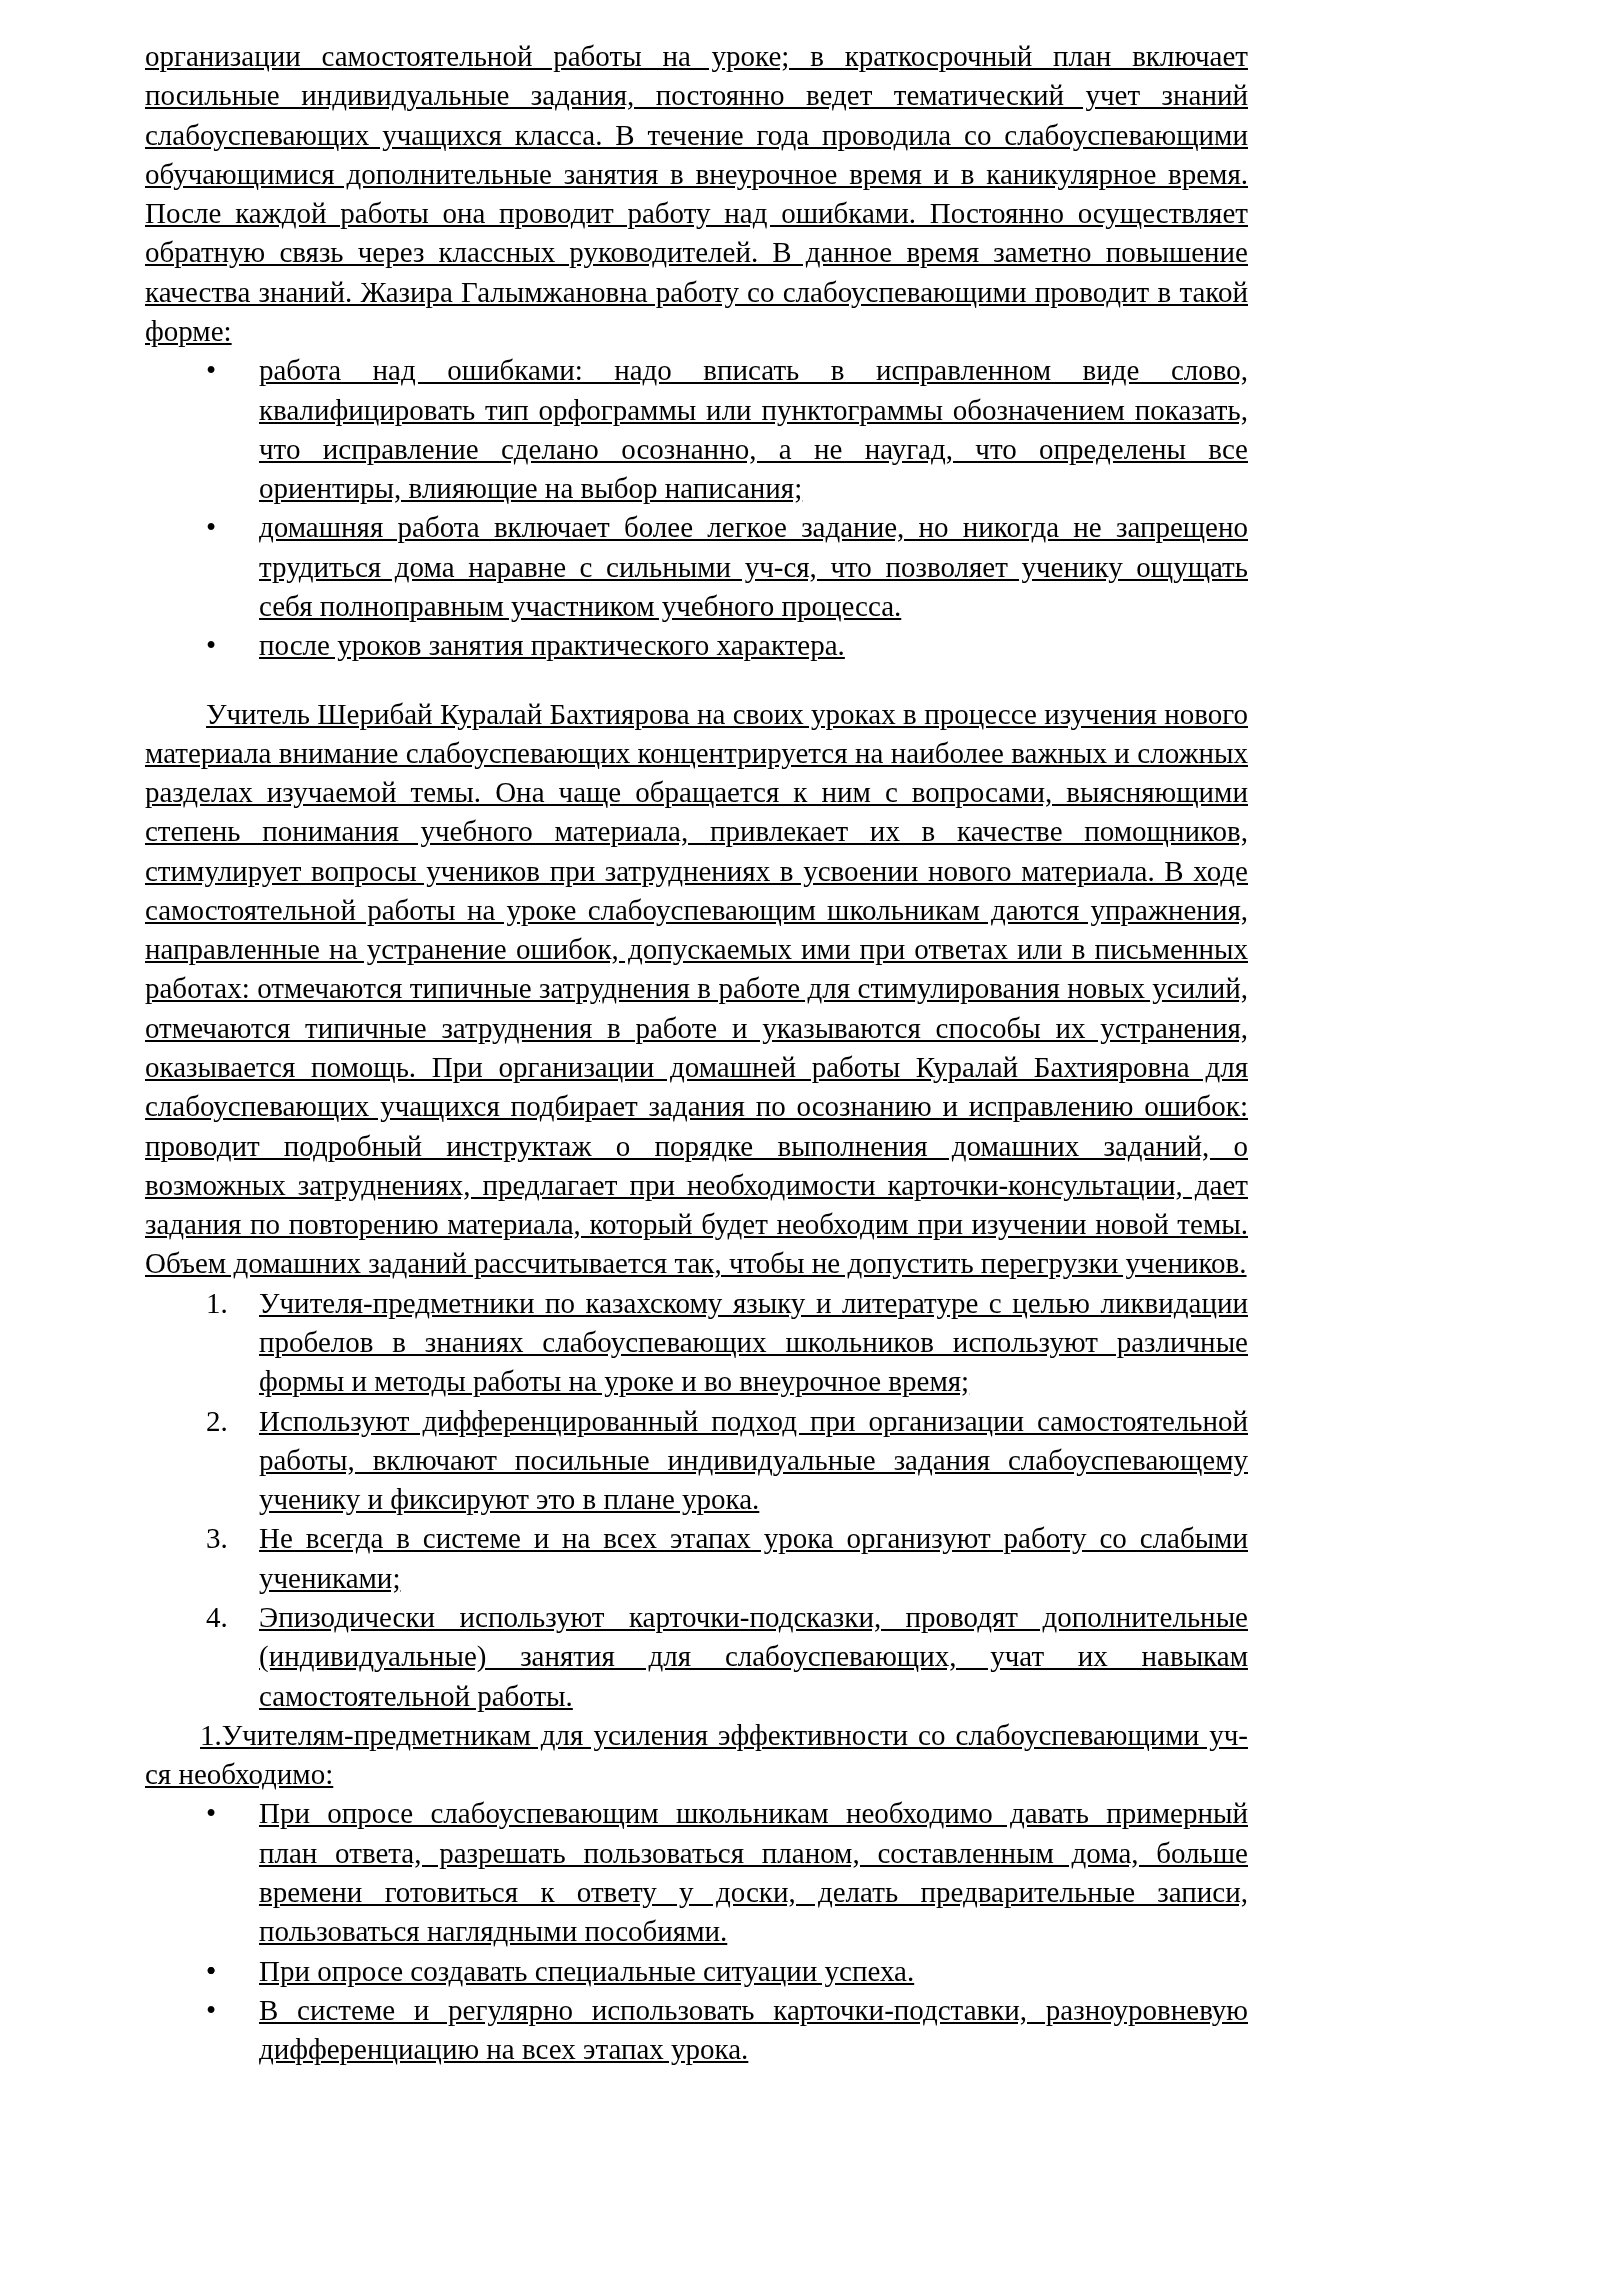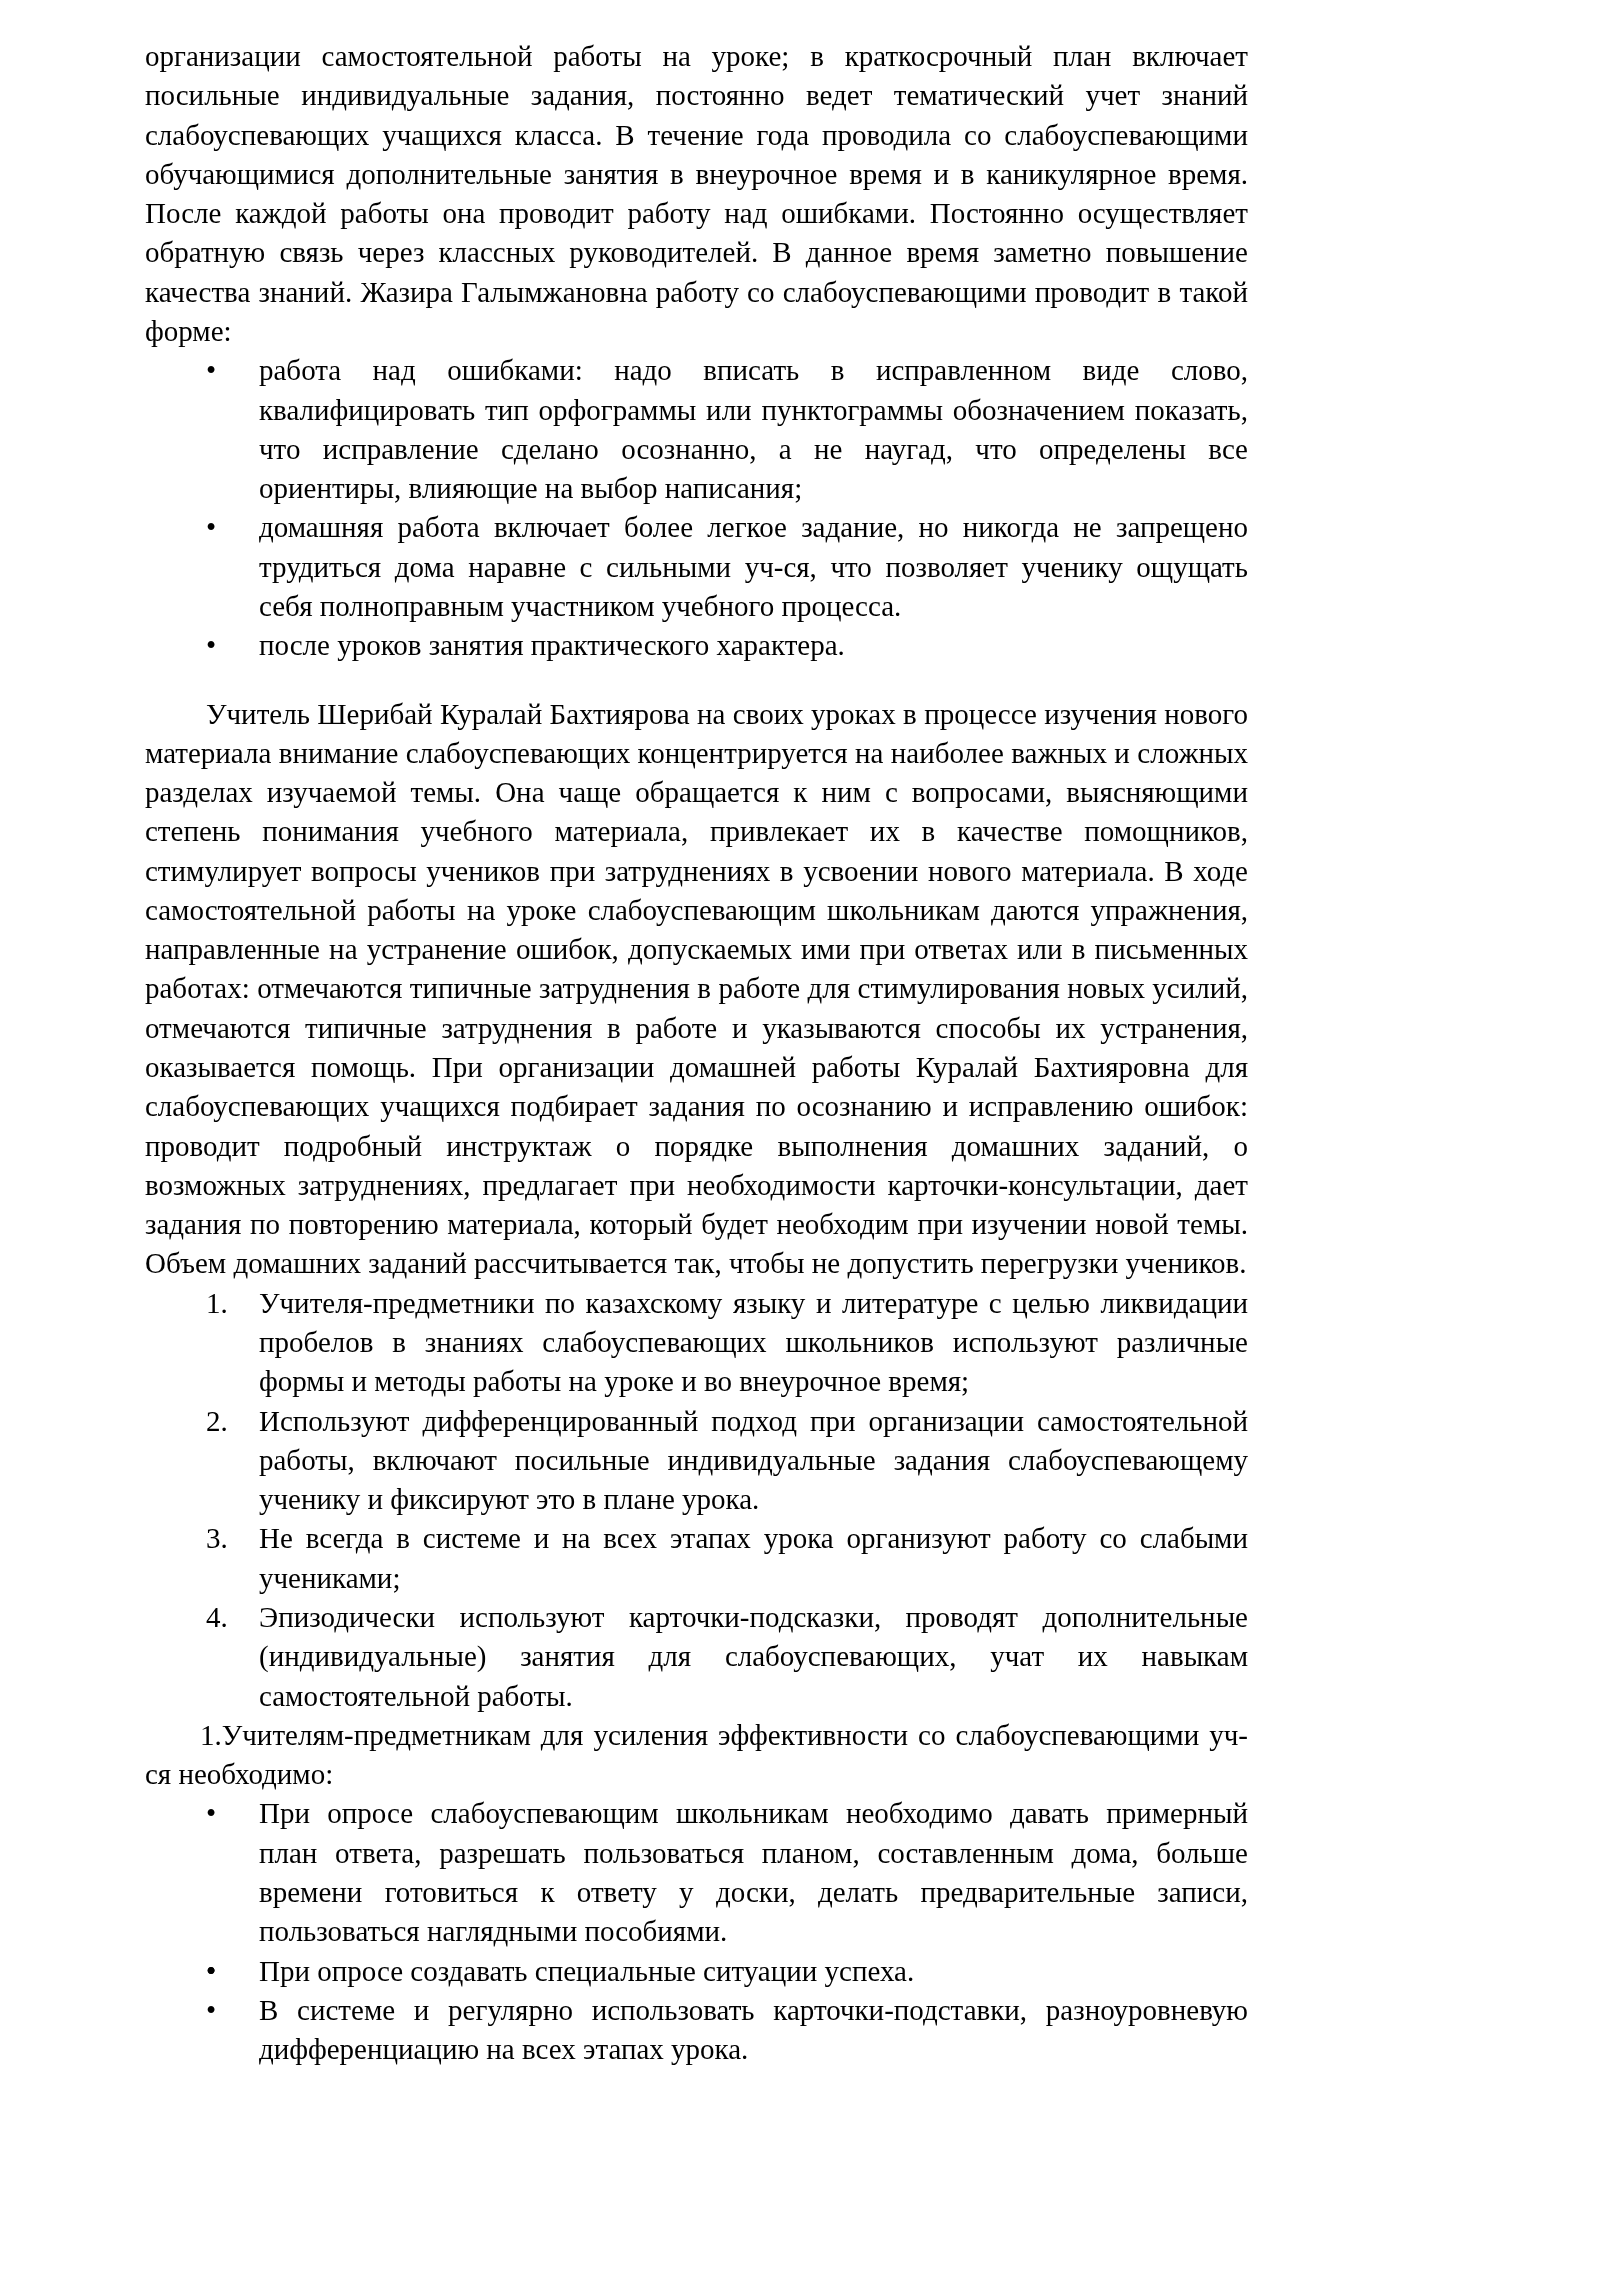--- a/index.html
+++ b/index.html
@@ -11,20 +11,21 @@
     width: 1621px;
     min-height: 2293px;
     font-family: "Liberation Serif", "DejaVu Serif", serif;
     color: #000000;
   }
   .page {
     box-sizing: border-box;
     width: 1393px;
     min-height: 2293px;
     padding: 37px 145px 39px 145px;
+    text-decoration: underline;
   }
   p, li {
     margin: 0;
     font-size: 29px;
     line-height: 1.355;
     text-align: justify;
     text-justify: inter-word;
     hyphens: none;
   }
   .para {

